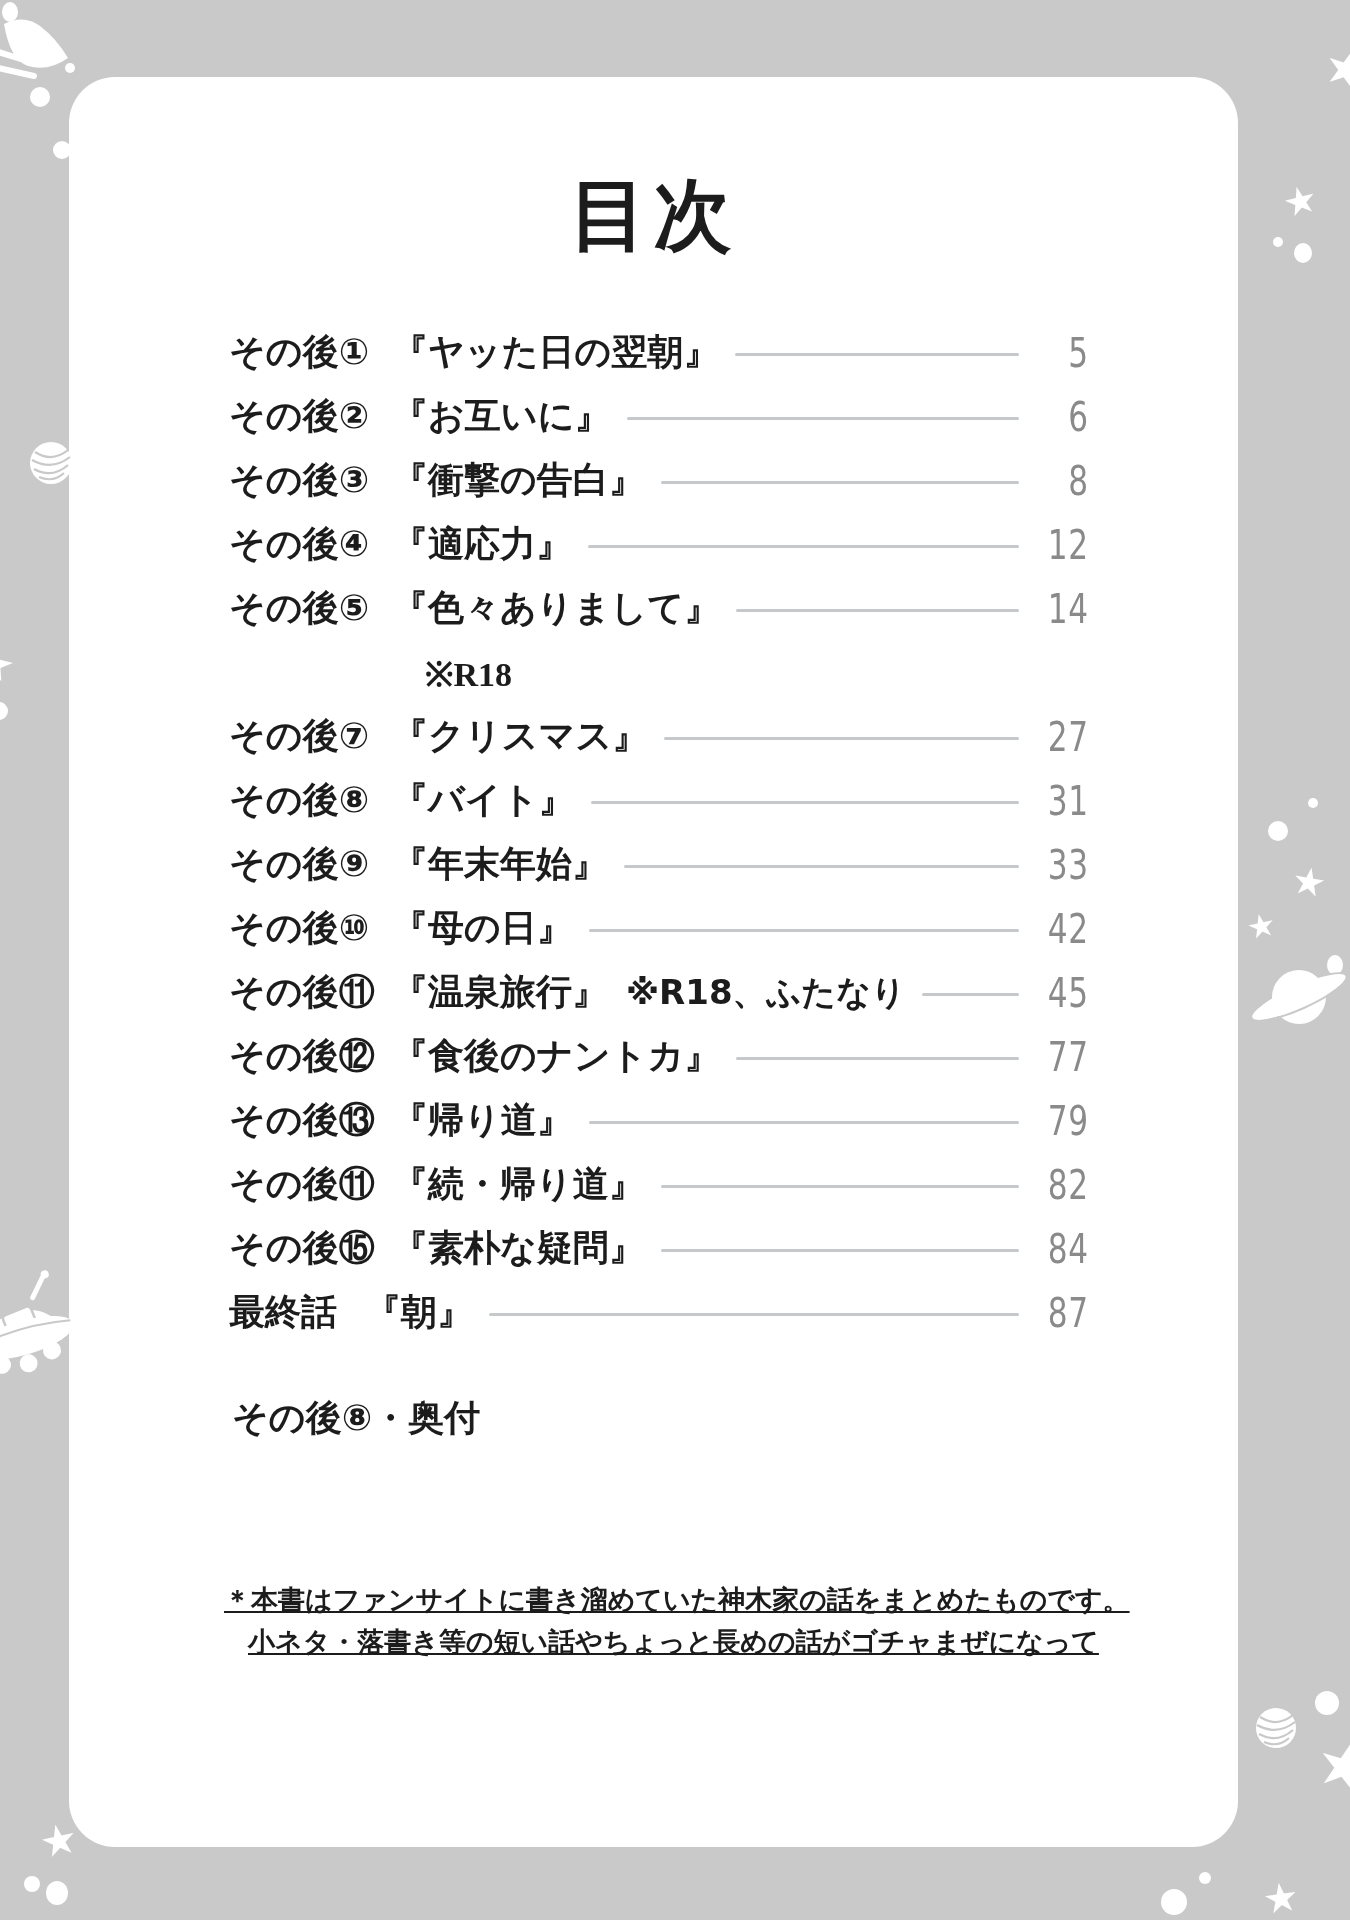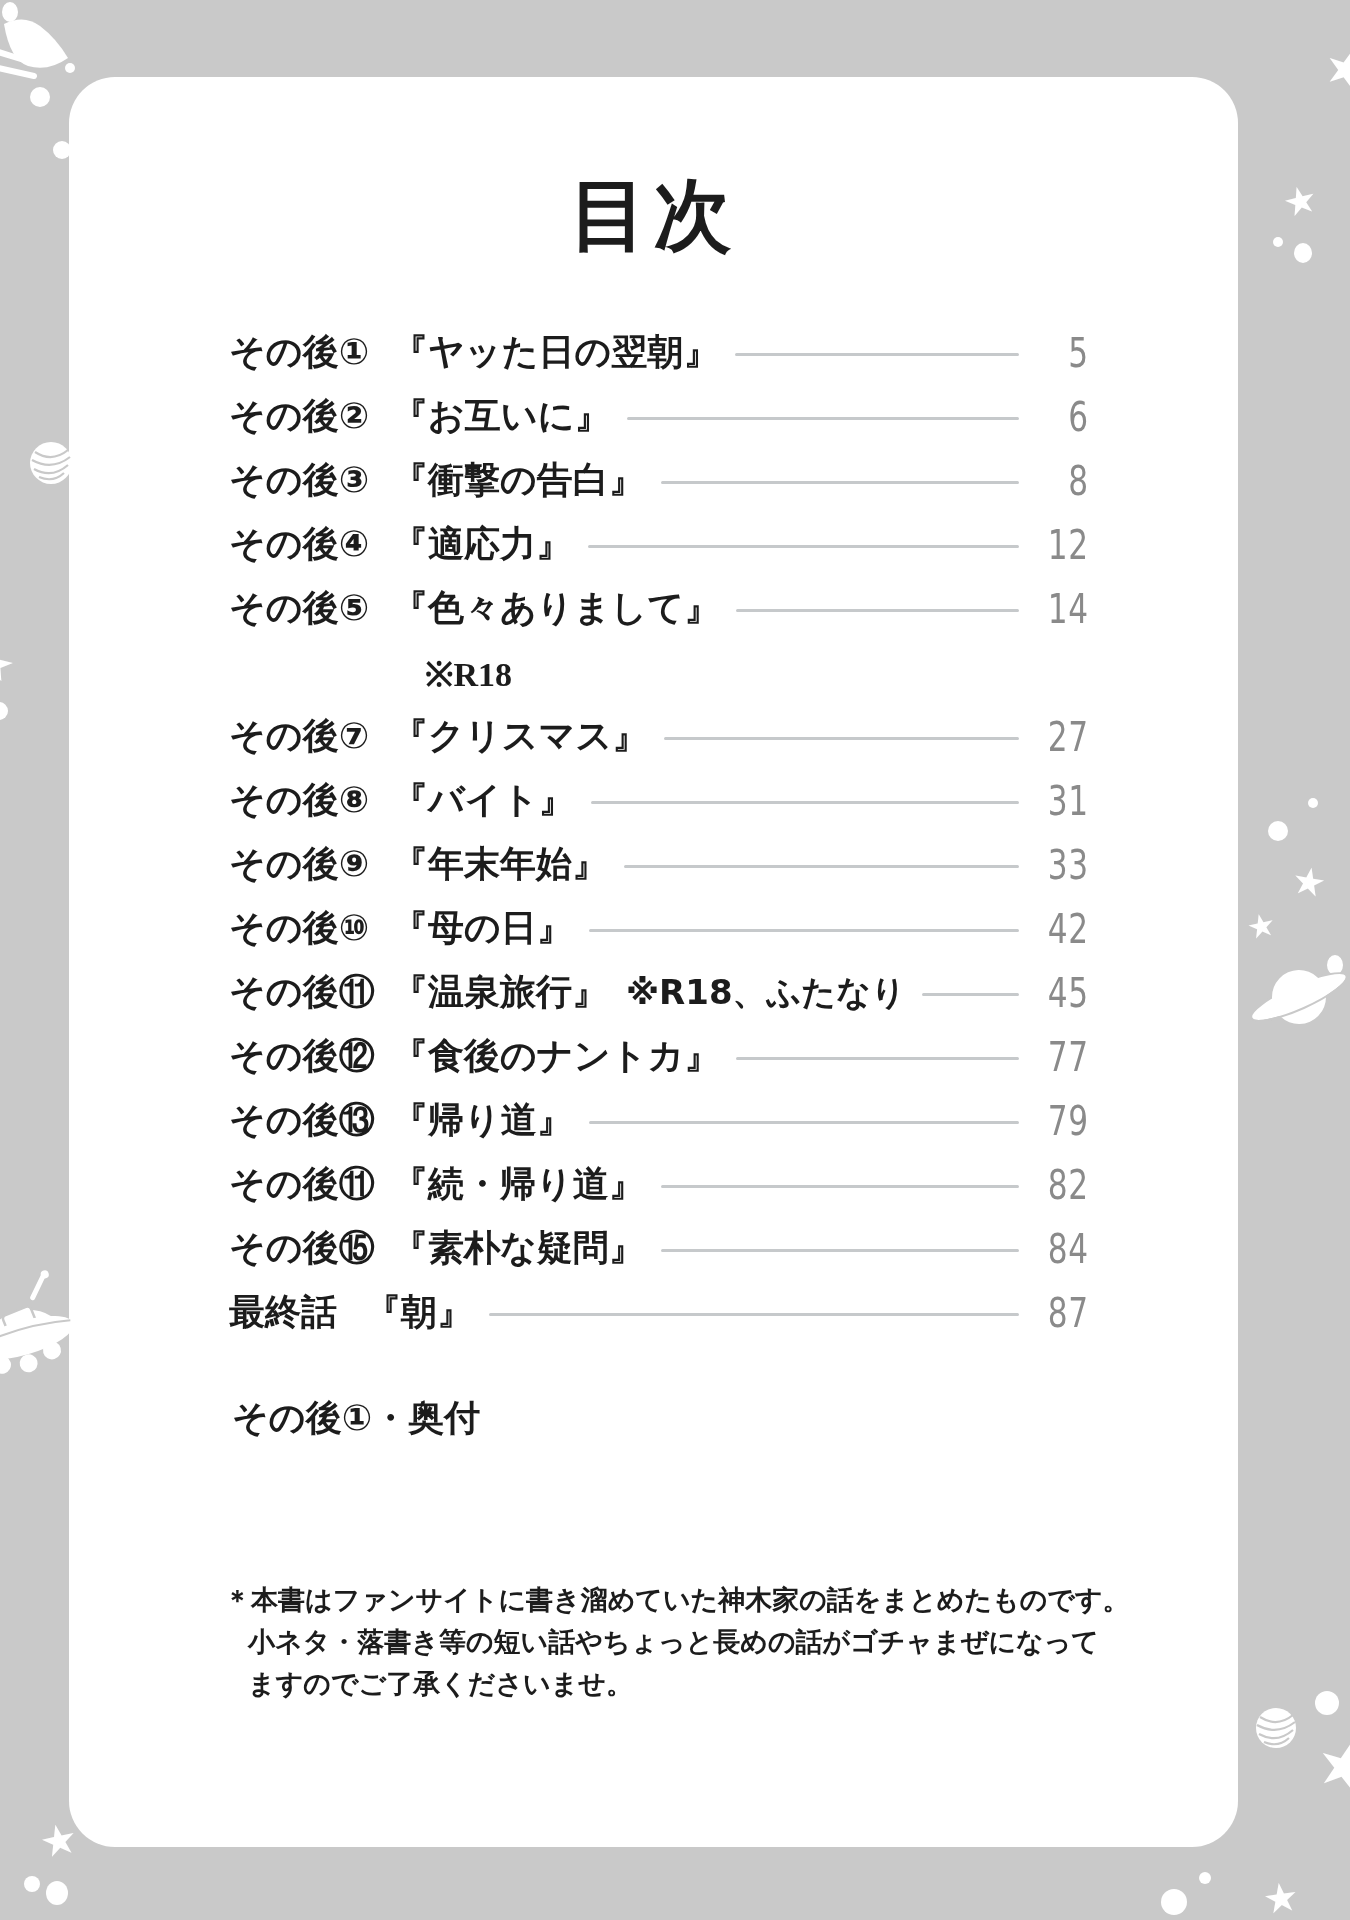--- a/index.html
+++ b/index.html
@@ -46,21 +46,21 @@
   }
   .toc-subnote{
     height:64px;display:flex;align-items:center;margin-left:196px;
     font-size:34px;font-weight:600;font-family:Liberation Serif, serif;
   }
   .afterword{
     margin:42px 0 0 163px;height:64px;display:flex;align-items:center;
     font-size:36px;font-weight:600;
   }
   .footnote{margin:128px 0 0 155px;font-size:27px;font-weight:600;line-height:42px;}
-  .footnote .fn-line{white-space:nowrap;}
+  .footnote .fn-line{white-space:nowrap;text-decoration:underline;}
   .footnote .fn-line + .fn-line{padding-left:24px;}
 
   
   .deco{position:absolute;z-index:3;pointer-events:none;}
   .star{color:var(--deco);line-height:1;display:inline-block;}
   .dot{background:var(--deco);border-radius:50%;}
   svg{display:block;}
 </style>
 </head>
 <body>
@@ -249,19 +249,18 @@
     <span class="toc-page">84</span>
   </div>
       <div class="toc-row">
     <span class="toc-label compact">最終話</span>
     <span class="toc-title">『朝』</span>
 
     <span class="leader"></span>
     <span class="toc-page">87</span>
   </div>
     </div>
-  <div class="afterword">その後①・奥付</div>
+  <div class="afterword">その後⑧・奥付</div>
   <div class="footnote">
       <div class="fn-line">＊本書はファンサイトに書き溜めていた神木家の話をまとめたものです。</div>
       <div class="fn-line">小ネタ・落書き等の短い話やちょっと長めの話がゴチャまぜになって</div>
-      <div class="fn-line">ますのでご了承くださいませ。</div>
     </div>
 </div>
 
 </body></html>

